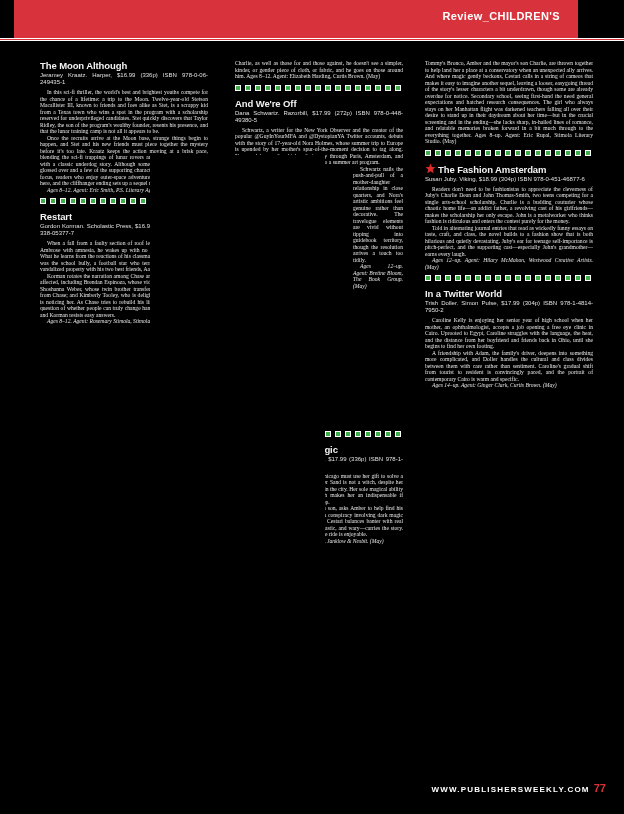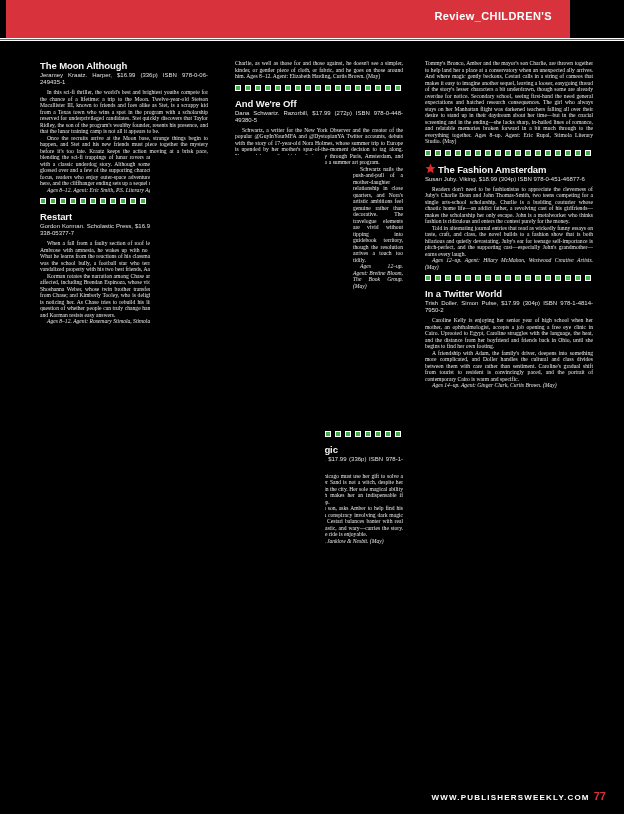--- a/index.html
+++ b/index.html
@@ -11,21 +11,21 @@
     width: 624px; height: 814px;
     font-family: "Liberation Serif", serif;
     color: #ffffff;
     overflow: hidden;
     position: relative;
   }
 
   
   .page-header {
     position: absolute;
-    left: 6px; top: 0;
+    left: 14px; top: 0;
     width: 564px; height: 38px;
     background: #d8333c;
   }
   .header-title {
     position: absolute;
     right: 18px; top: 10px;
     font-family: "Liberation Sans", sans-serif;
     font-weight: bold;
     font-size: 11px;
     letter-spacing: 0.4px;
@@ -133,21 +133,21 @@
     display: inline-block;
     width: 6px; height: 6px;
     background: #3fae49;
     margin-right: 4px;
     border: 1px solid #ffffff;
   }
 
   
   .footer {
     position: absolute;
-    right: 18px; bottom: 12px;
+    right: 18px; bottom: 20px;
     font-family: "Liberation Sans", sans-serif;
     font-weight: bold;
     font-size: 8px;
     letter-spacing: 1.2px;
     color: #ffffff;
     white-space: nowrap;
   }
   .footer .pageno {
     color: #d8333c;
     font-size: 11px;

